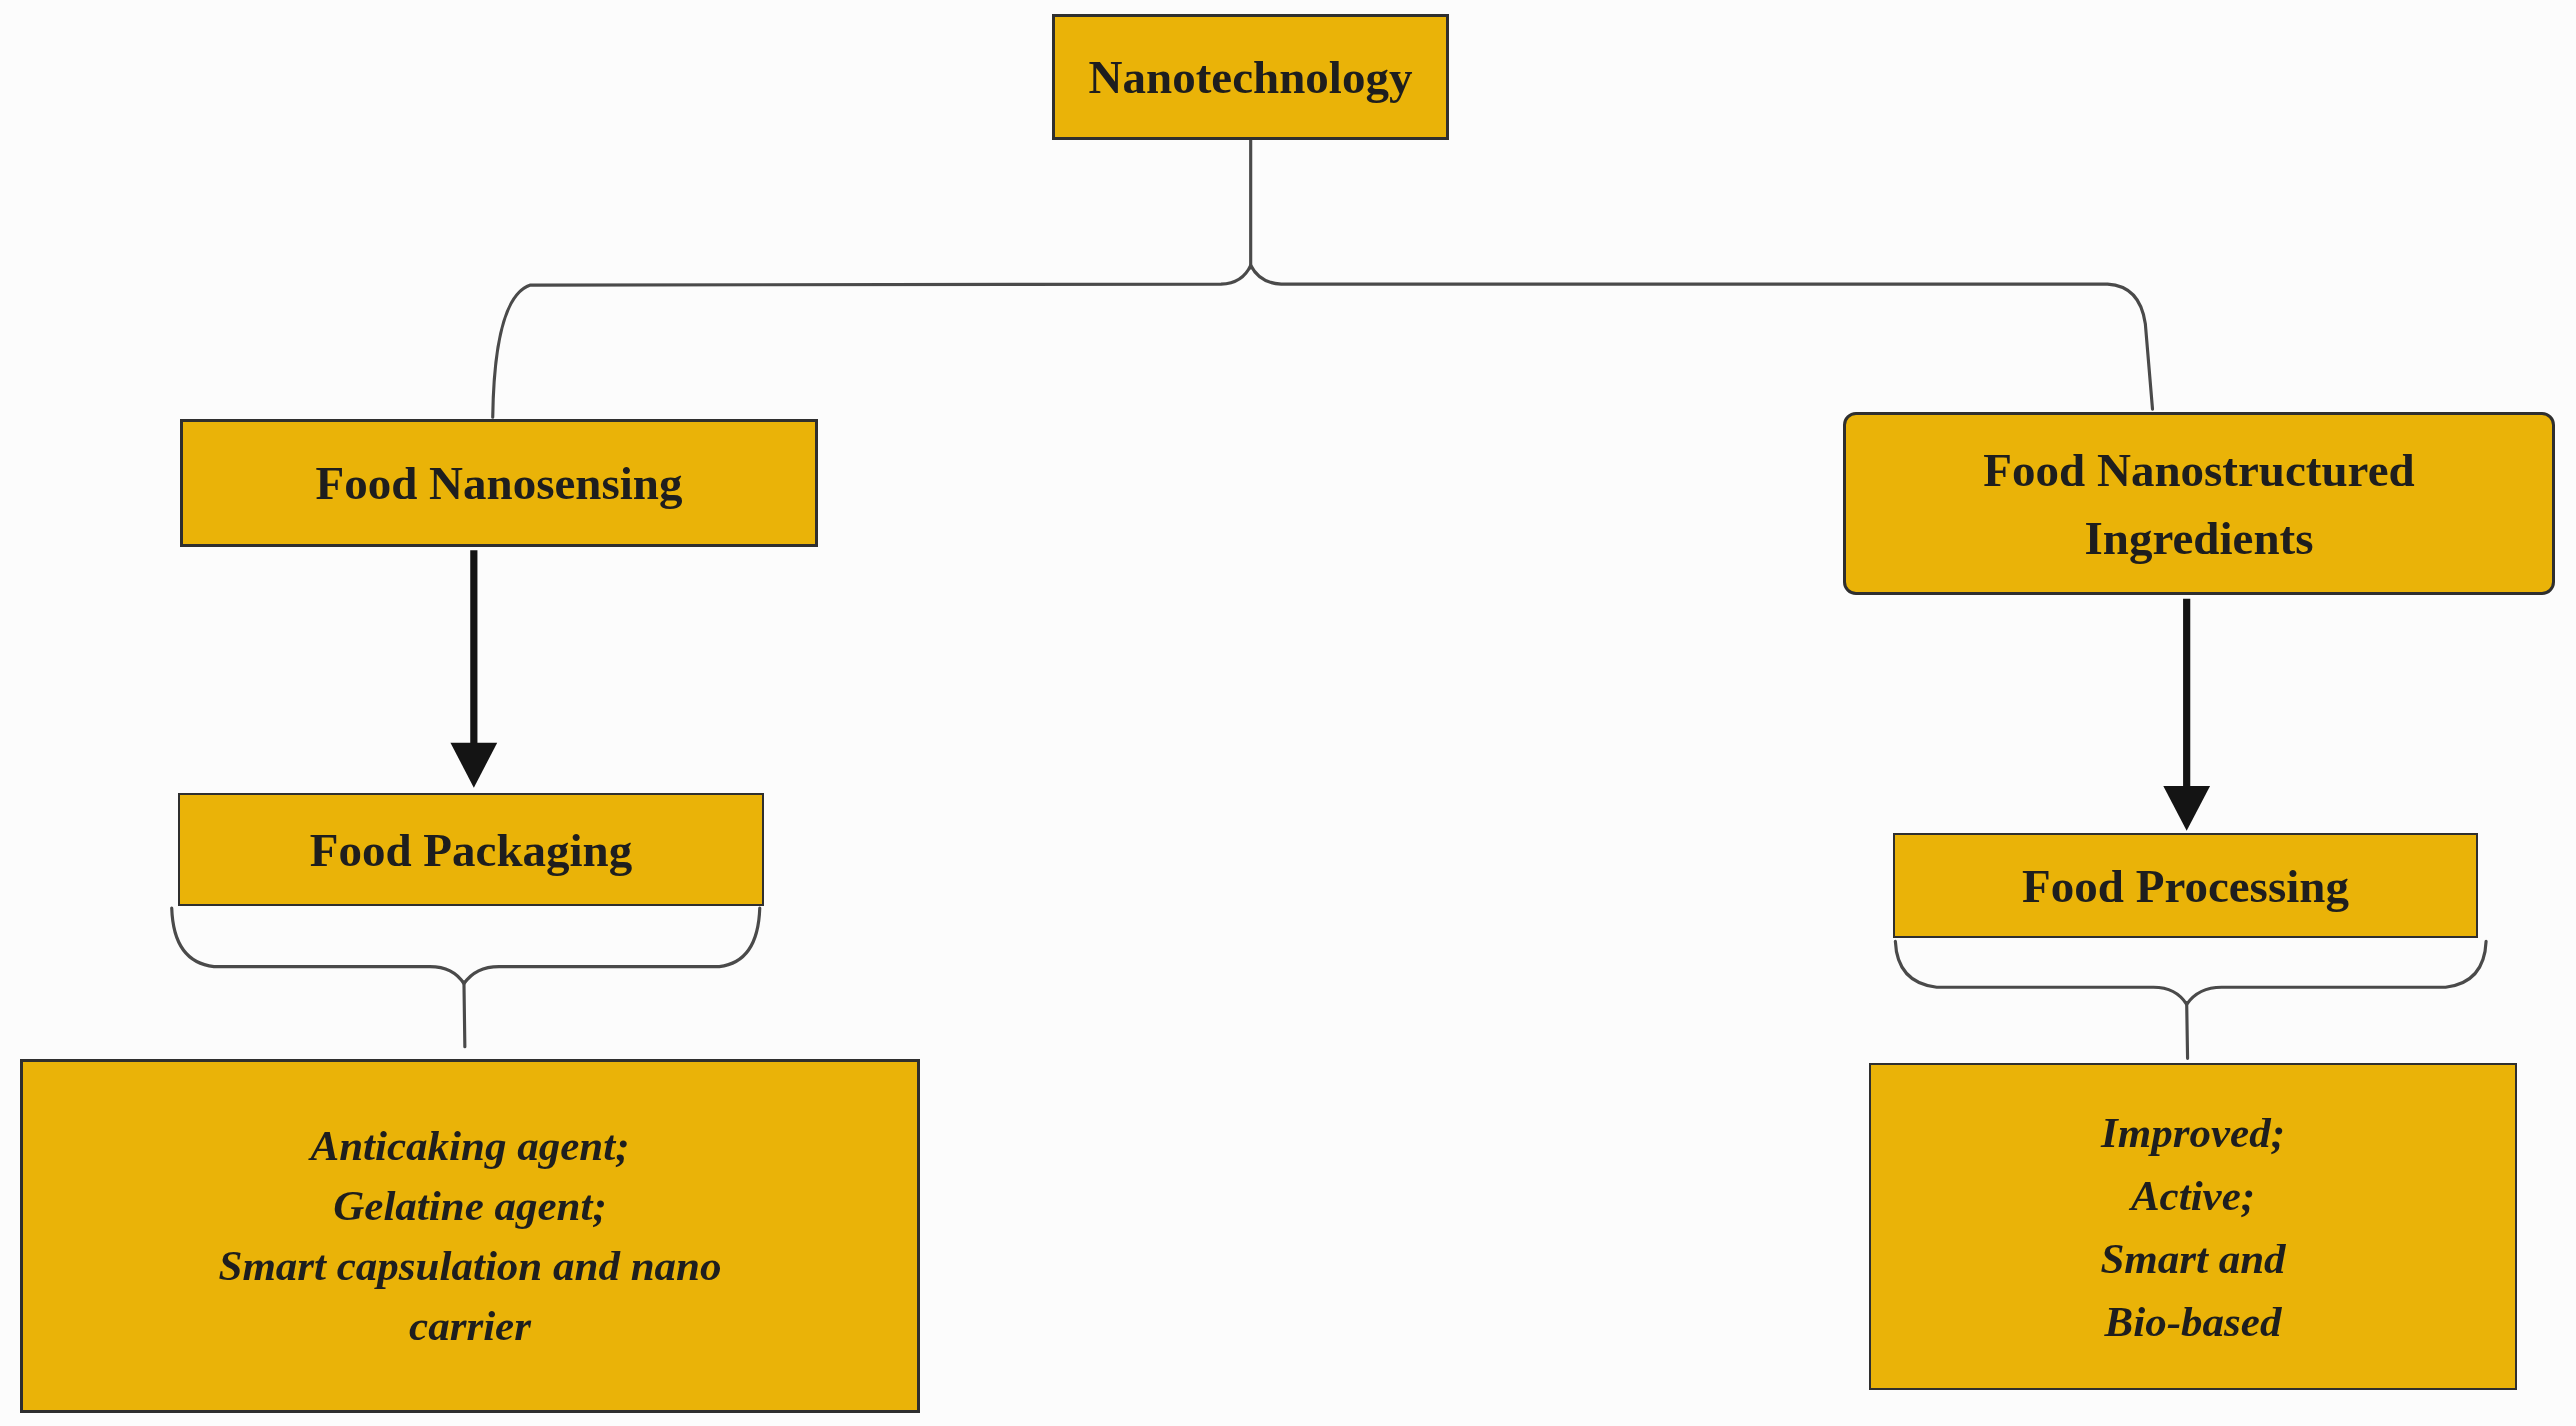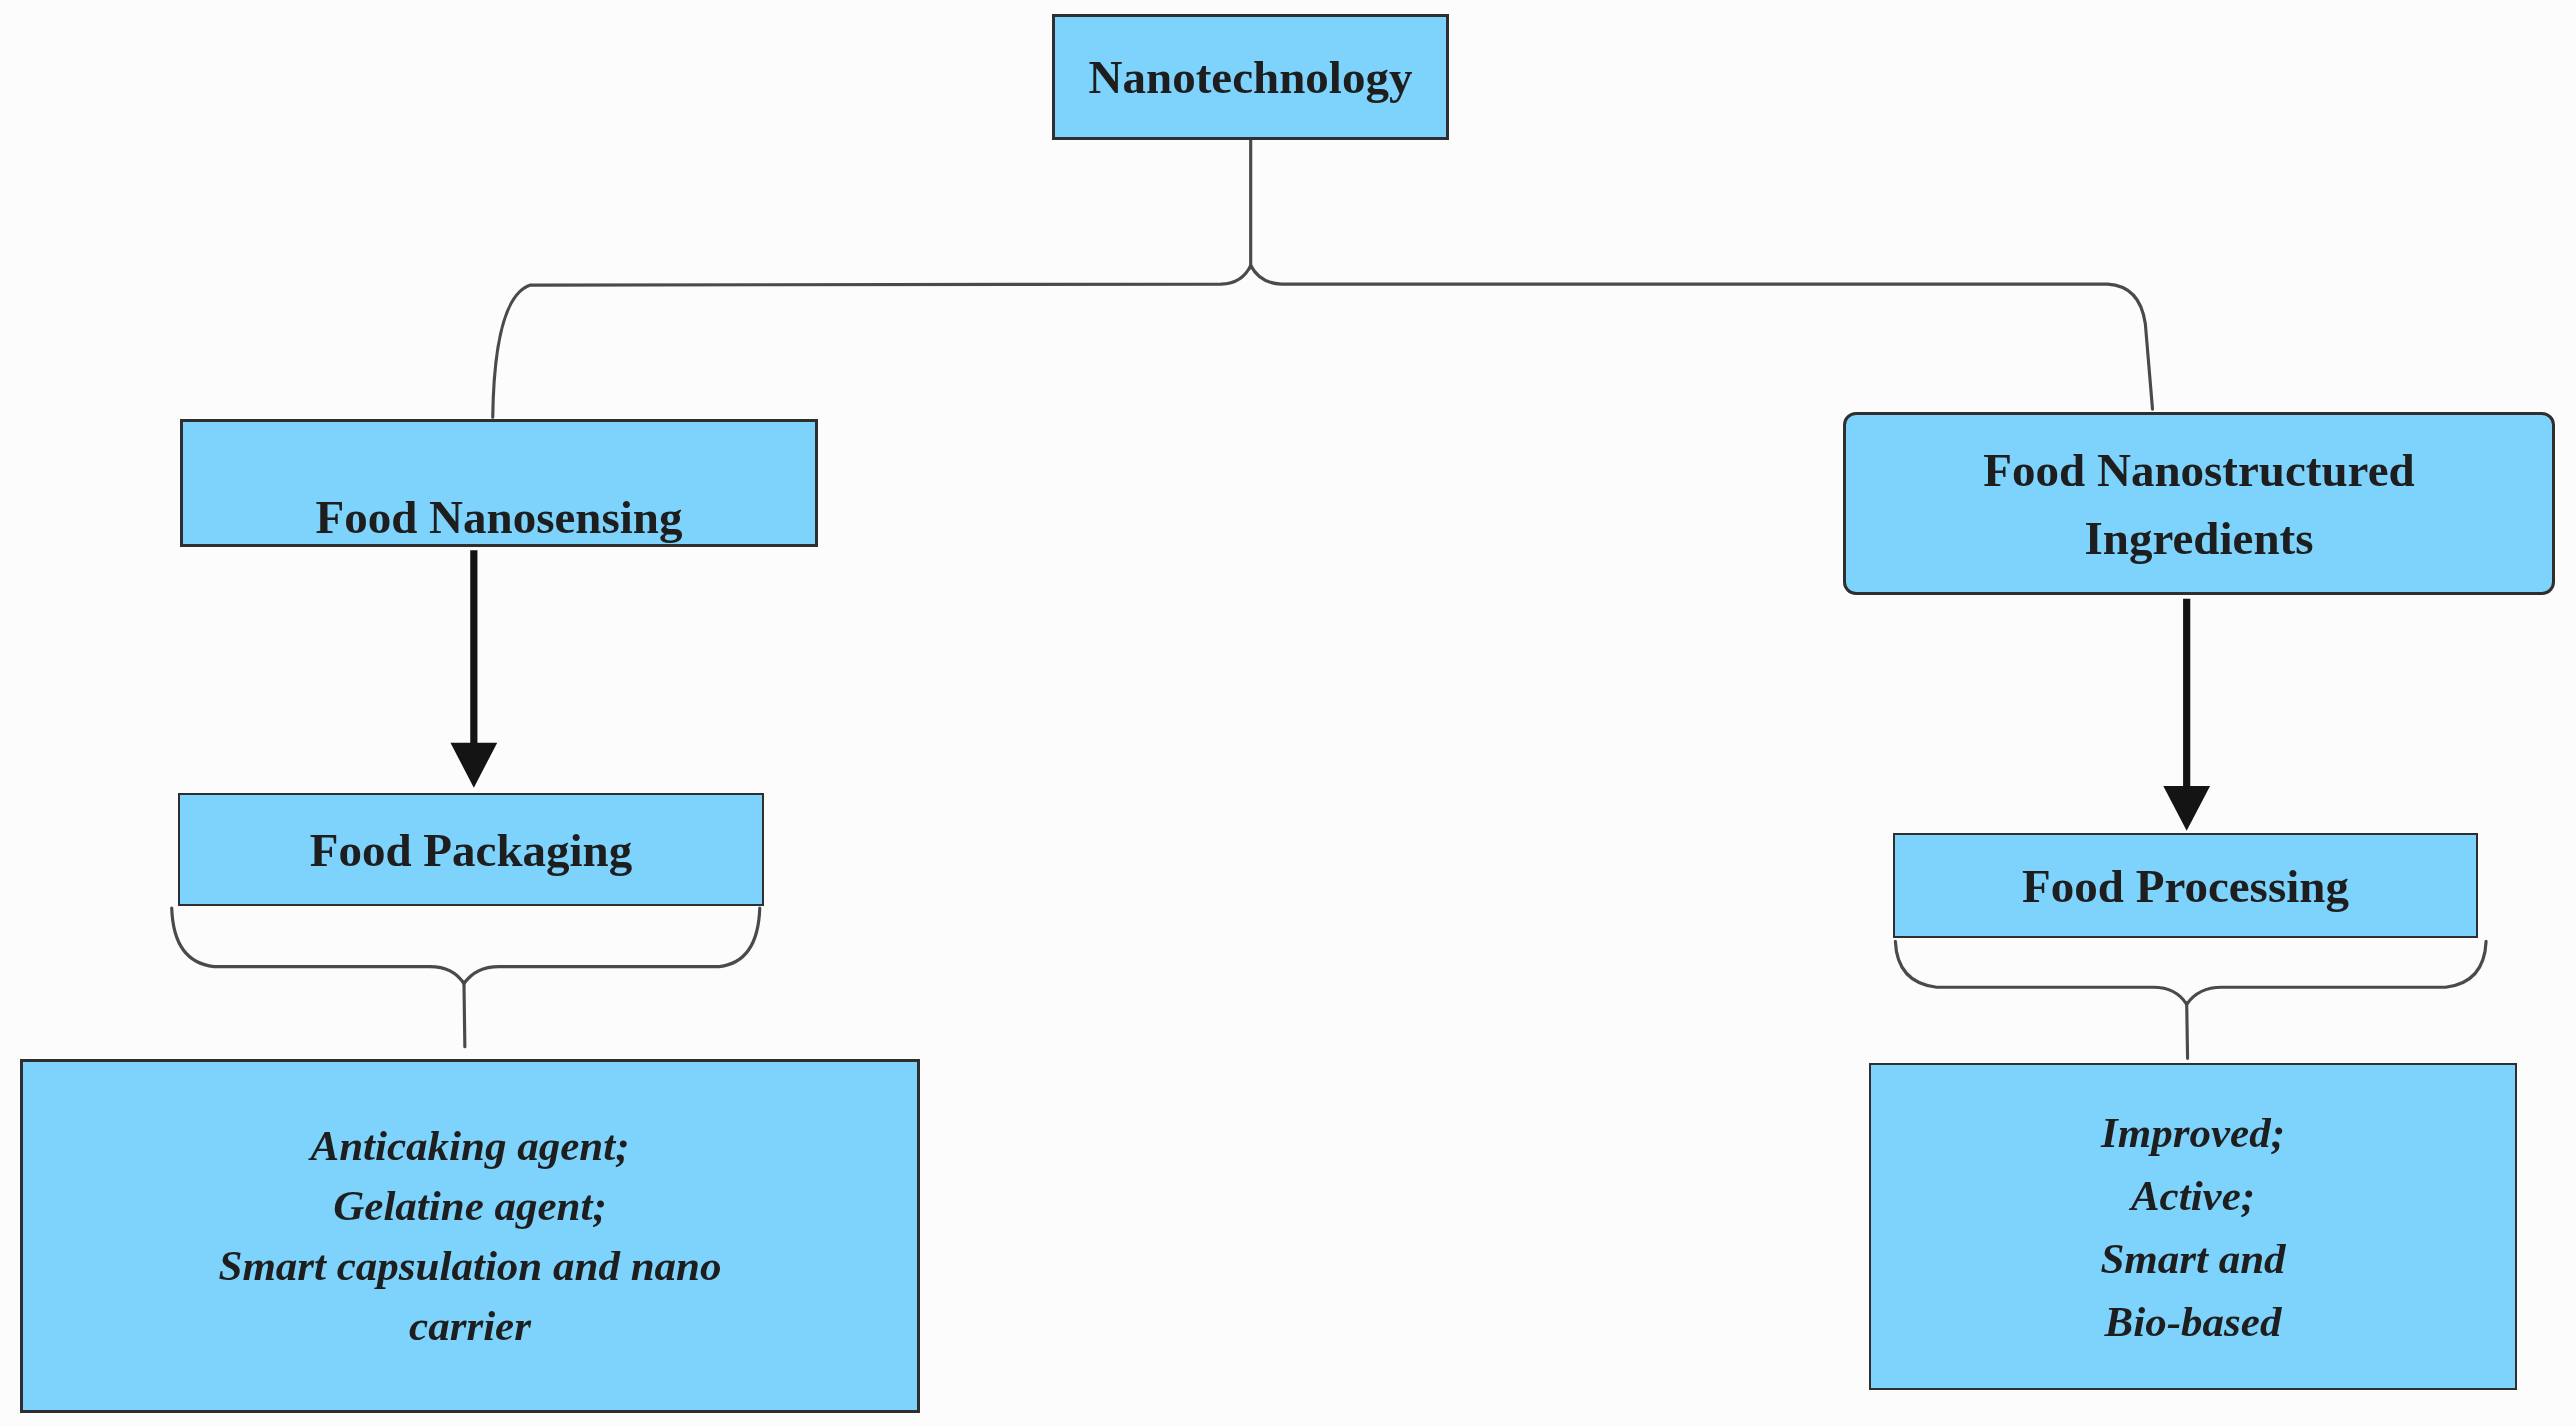--- a/index.html
+++ b/index.html
@@ -29,38 +29,38 @@
     stroke-linejoin: round;
   }
   .connector-layer path.shaft {
     fill: none;
     stroke-width: 8;
     stroke-linecap: butt;
   }
   .box {
     position: absolute;
     box-sizing: border-box;
-    background: #7dd3fc;
+    background: #eab308;
     border: 2.7px solid #2f2f2f;
     display: flex;
     flex-direction: column;
     align-items: center;
     justify-content: center;
     text-align: center;
     font-weight: bold;
     color: #1e1e1e;
   }
   .label-lg { font-size: 47px; line-height: 54px; }
   .label-md { font-size: 47px; line-height: 68px; border-radius: 13px; }
   .leaf-text { font-size: 43px; font-style: italic; }
   .leaf-line-5 { line-height: 60px; }
   .leaf-line-4 { line-height: 63px; }
 
   .root-box        { left: 1052px; top: 13.5px;   width: 397px;  height: 126px; border-width: 3.6px; }
-  .fn-box          { left: 180px;  top: 419px;  width: 638px;  height: 128px; border-width: 3.6px; justify-content: flex-end; }
+  .fn-box          { left: 180px;  top: 419px;  width: 638px;  height: 128px; border-width: 3.6px; }
   .fp-left-box     { left: 178px;  top: 793px;  width: 586px;  height: 113px; }
   .leaf-left-box   { left: 20px;   top: 1059px; width: 900px; height: 354px; border-width: 3.6px; }
   .fni-box         { left: 1843px; top: 412px;  width: 712px;  height: 183px; border-width: 3.6px; }
   .fp-right-box    { left: 1893px; top: 833px;  width: 585px;  height: 105px; }
   .leaf-right-box  { left: 1869px; top: 1063px; width: 648px;  height: 327px; }
 </style>
 </head>
 <body>
 
 <div class="canvas">

